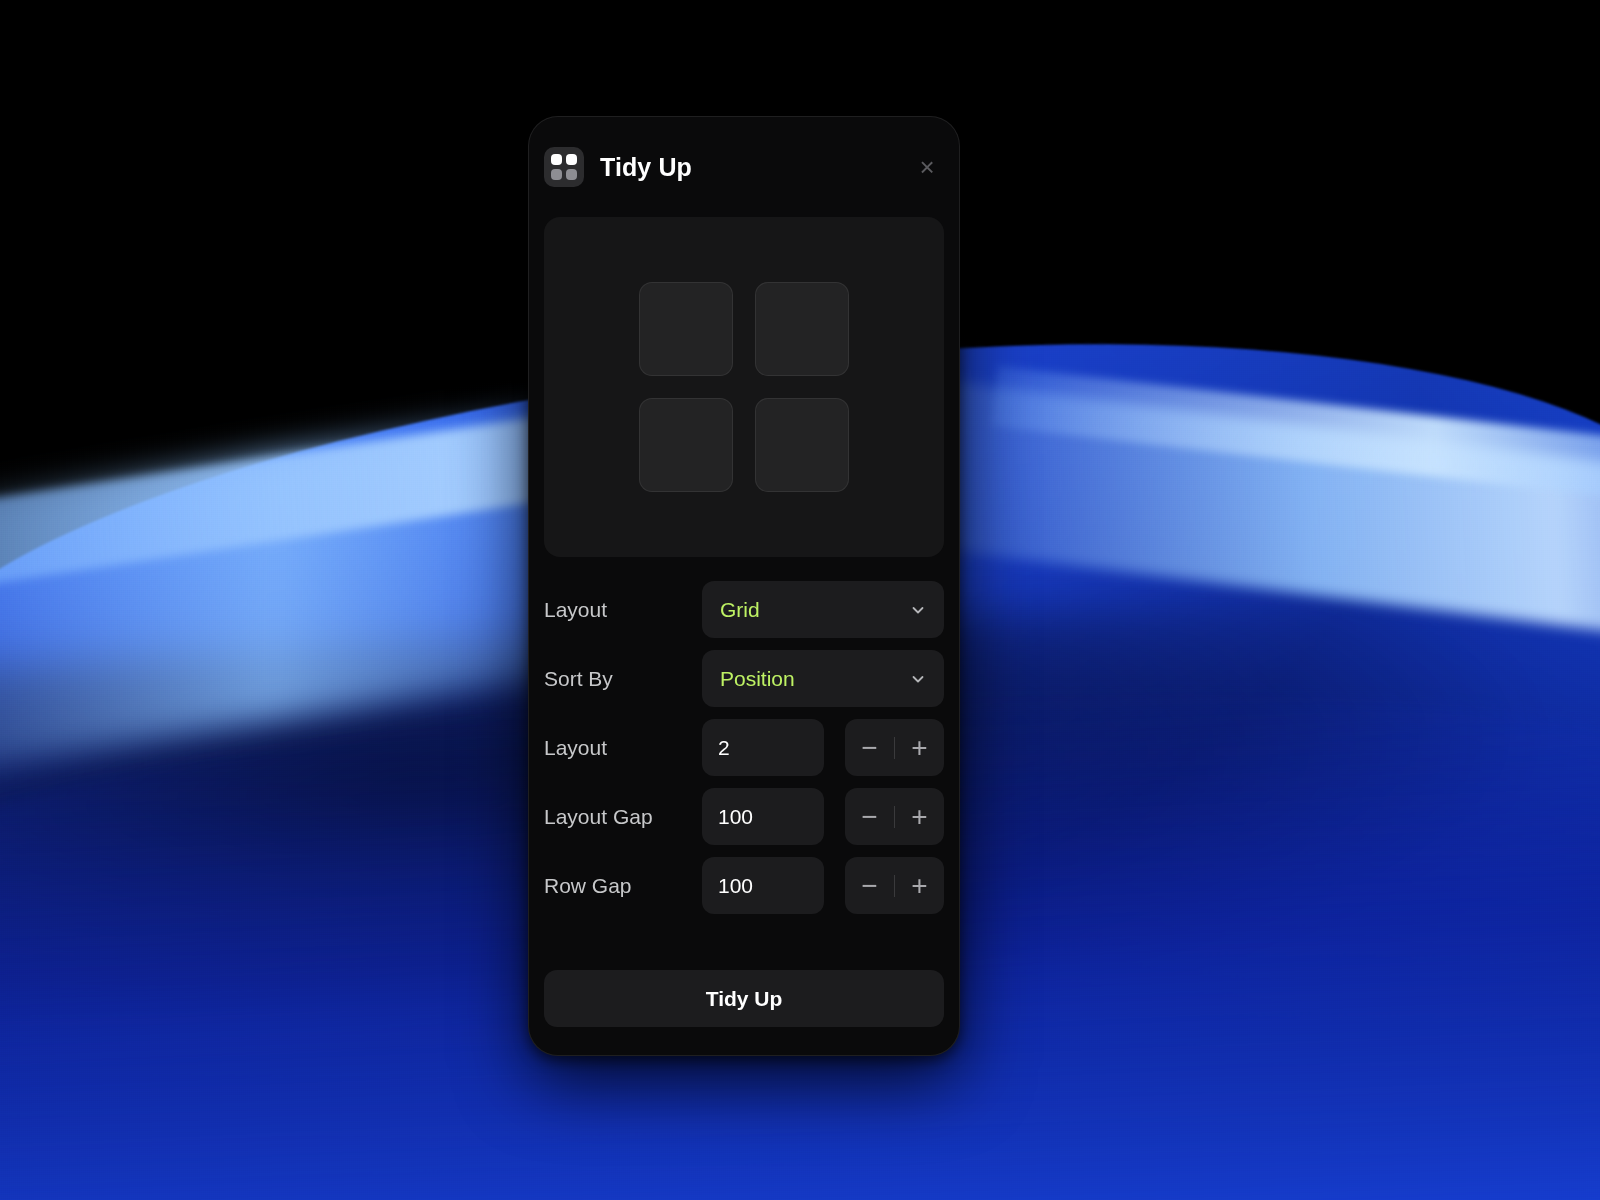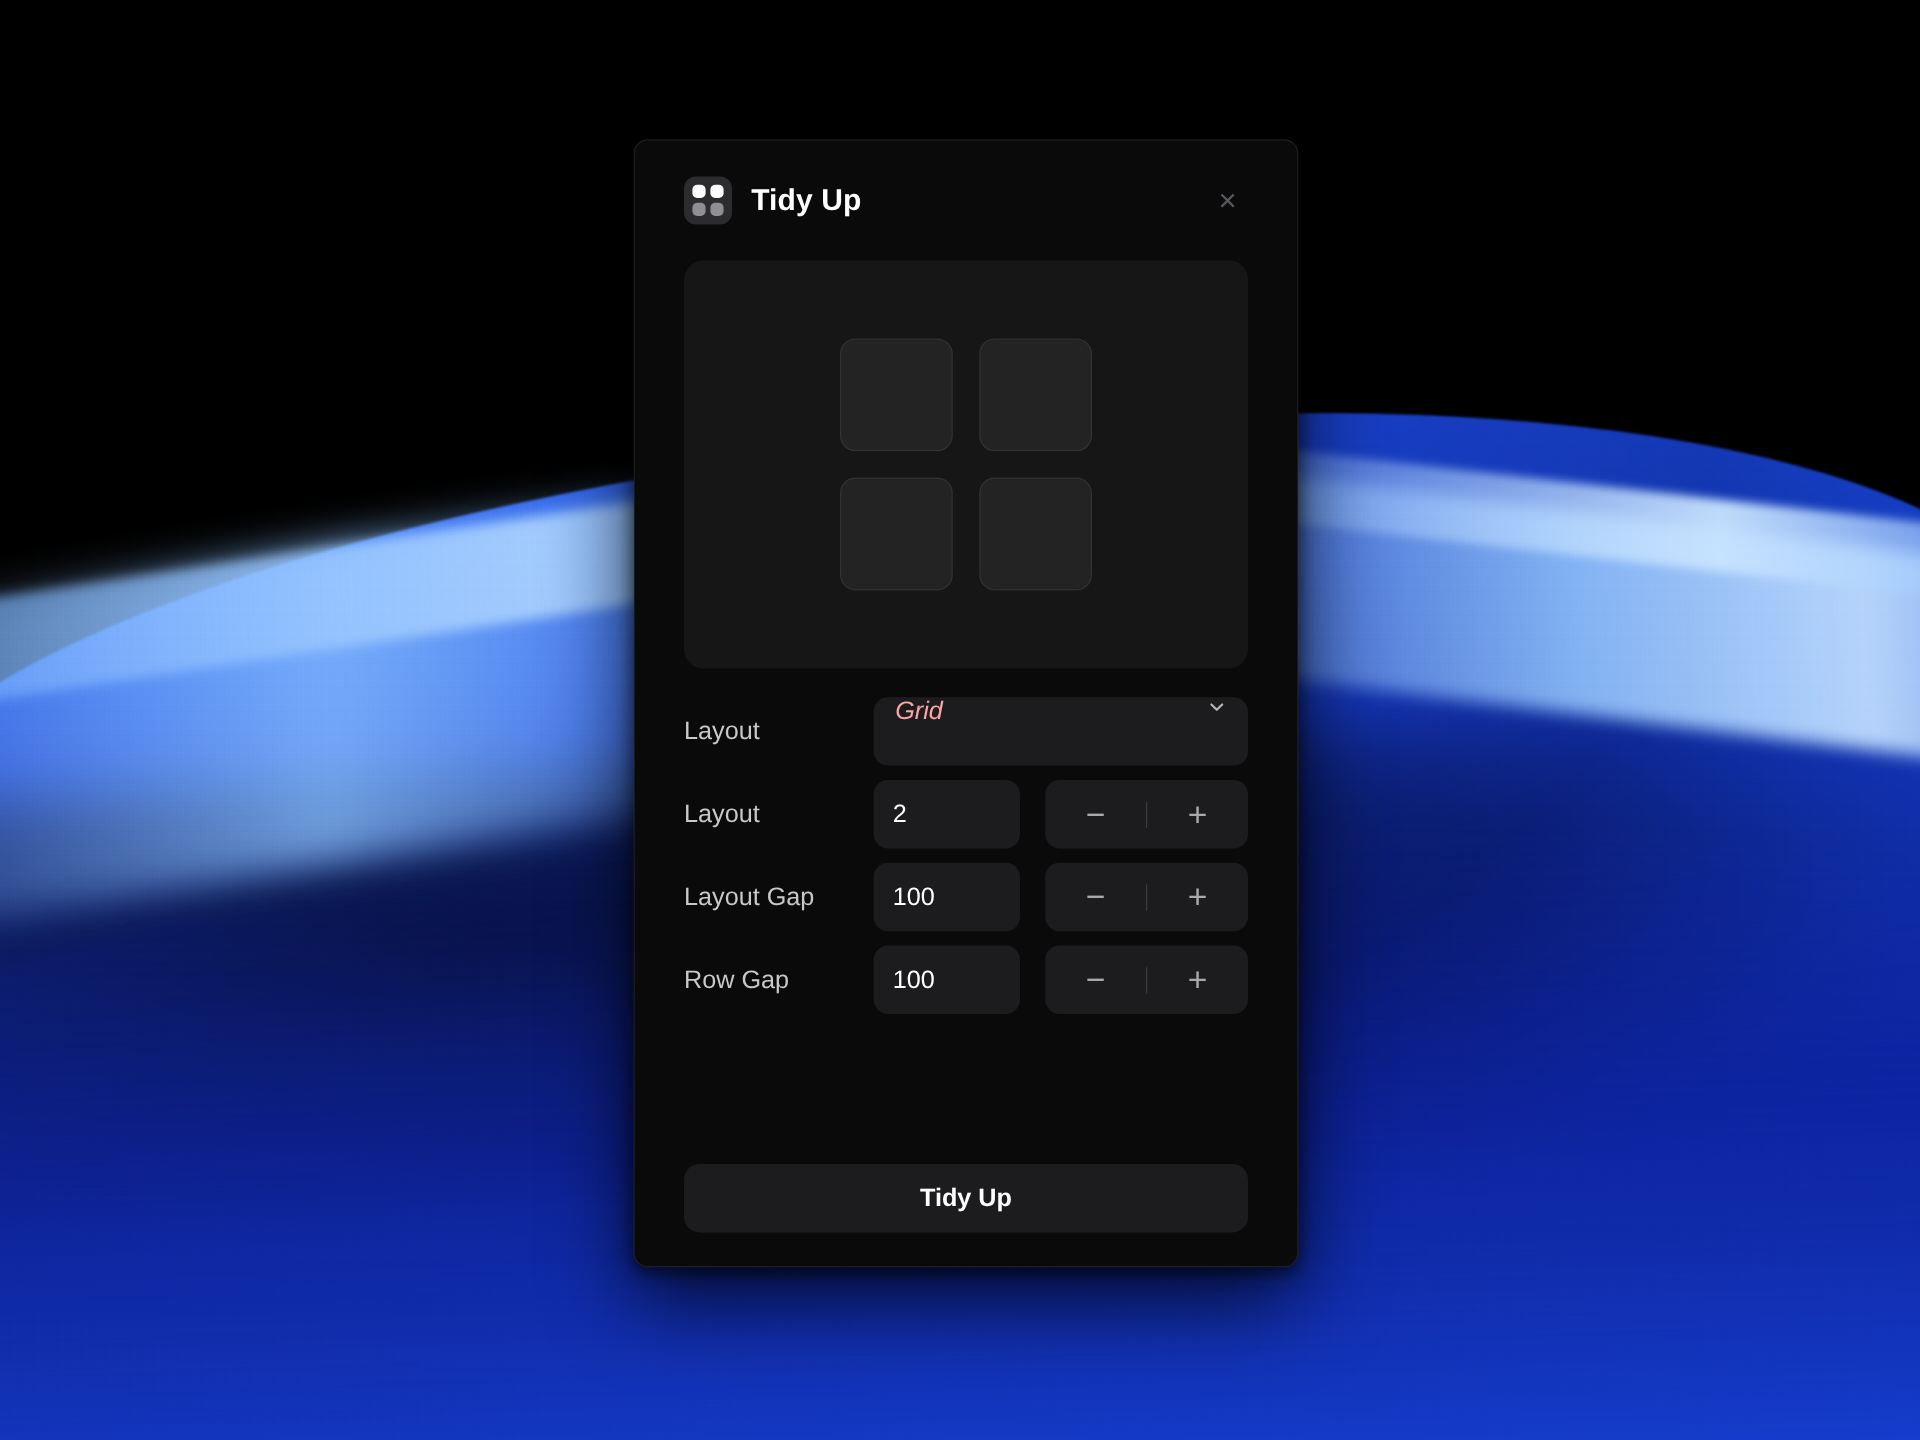--- a/index.html
+++ b/index.html
@@ -61,26 +61,26 @@
   }
   .noise {
     position:absolute; inset:0; opacity:.22; mix-blend-mode:overlay;
     background-image:
       repeating-linear-gradient(0deg, rgba(255,255,255,.05) 0 1px, rgba(0,0,0,.05) 1px 2px),
       repeating-linear-gradient(90deg, rgba(255,255,255,.04) 0 1px, rgba(0,0,0,.04) 1px 2px);
   }
 
   
   #panel {
-    position:absolute; left:528px; top:116px; width:554px; height:940px;
+    position:absolute; left:528px; top:116px; width:432px; height:940px;
     background:#0a0a0b;
     border:1px solid rgba(255,255,255,.085);
-    border-radius:12px;
+    border-radius:30px;
     box-shadow:0 26px 70px rgba(0,0,0,.75), 0 4px 14px rgba(0,0,0,.6);
-    padding:0 41px;
+    padding:0 15px;
     display:flex; flex-direction:column;
   }
 
   
   .header { height:100px; display:flex; align-items:center; gap:16px; }
   .app-icon {
     width:40px; height:40px; border-radius:10px;
     background:#2c2c2e;
     display:grid; grid-template-columns:1fr 1fr; grid-template-rows:1fr 1fr;
     gap:4px; padding:7px; flex:none;
@@ -107,22 +107,22 @@
     border:1px solid rgba(255,255,255,.075);
   }
 
   
   .rows { padding-top:24px; display:flex; flex-direction:column; gap:12px; }
   .row { display:flex; align-items:center; height:57px; }
   .row-label { width:158px; color:#c7c8ca; font-size:21px; flex:none; }
 
   .select {
     flex:1; height:57px; background:#1c1c1e; border-radius:12px;
-    display:flex; padding:0 18px;
-    color:#fca5a5; font-size:21px; cursor:pointer; border:none;font-style:italic;
+    display:flex; align-items:center; padding:0 18px;
+    color:#bef264; font-size:21px; cursor:pointer; border:none;
   }
   .select .sel-value { flex:1; text-align:left; }
   .chev { width:16px; height:16px; flex:none; }
   .chev svg { display:block; }
 
   .num-field {
     width:122px; height:57px; background:#1c1c1e; border-radius:12px;
     display:flex; align-items:center; padding:0 16px;
     color:#fff; font-size:21px; flex:none; cursor:text; border:none;
   }
@@ -188,20 +188,31 @@
         <button class="select">
           <span class="sel-value">Grid</span>
           <span class="chev">
             <svg viewBox="0 0 16 16" width="16" height="16" fill="none" stroke="#b5b6b9" stroke-width="1.8" stroke-linecap="round" stroke-linejoin="round">
               <path d="M3.5 6 L8 10.5 L12.5 6"></path>
             </svg>
           </span>
         </button>
       </div>
       <div class="row">
+        <div class="row-label">Sort By</div>
+        <button class="select">
+          <span class="sel-value">Position</span>
+          <span class="chev">
+            <svg viewBox="0 0 16 16" width="16" height="16" fill="none" stroke="#b5b6b9" stroke-width="1.8" stroke-linecap="round" stroke-linejoin="round">
+              <path d="M3.5 6 L8 10.5 L12.5 6"></path>
+            </svg>
+          </span>
+        </button>
+      </div>
+      <div class="row">
         <div class="row-label">Layout</div>
         <div class="num-field">2</div>
         <div class="stepper">
           <button class="step-btn">−</button>
           <span class="step-div"></span>
           <button class="step-btn">+</button>
         </div>
       </div>
       <div class="row">
         <div class="row-label">Layout Gap</div>

